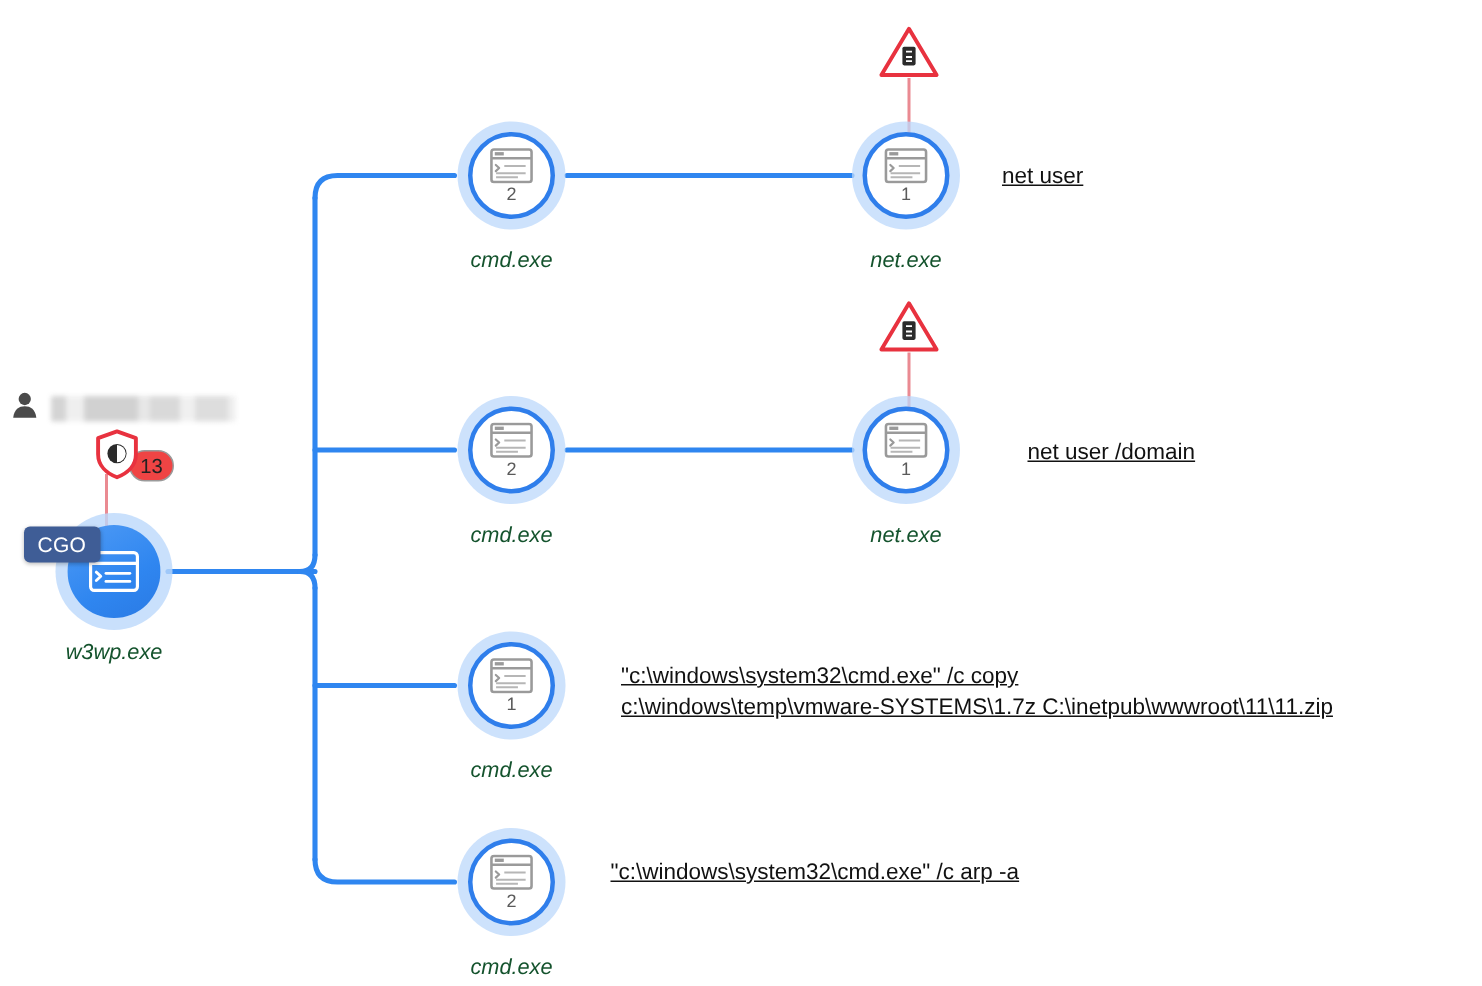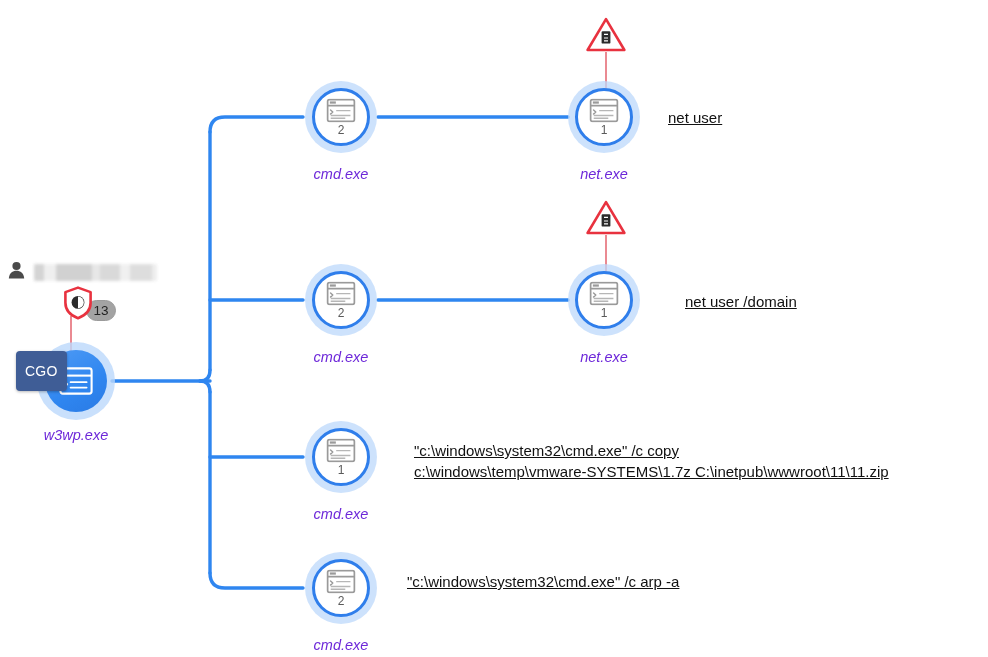--- a/index.html
+++ b/index.html
@@ -72,21 +72,21 @@
     color: #5a5a5a;
     margin-top: 1px;
     font-family: "Liberation Sans", sans-serif;
   }
   .node-label {
     position: absolute;
     transform: translateX(-50%);
     white-space: nowrap;
     font-style: italic;
     font-size: 14.5px;
-    color: #6d28d9;
+    color: #14532d;
     font-family: "Liberation Sans", sans-serif;
   }
 
   
   .cmd {
     position: absolute;
     font-size: 15px;
     color: #111111;
     line-height: 1.42;
     white-space: pre;
@@ -113,21 +113,21 @@
     transform: translateX(-50%);
   }
   .shield-count {
     position: absolute;
     left: 23px; top: 14px;
     min-width: 30px;
     height: 21px;
     padding: 0 6px;
     border: 1px solid #9a9a9a;
     border-radius: 11px;
-    background: #a3a3a3;
+    background: #ef4444;
     color: #222222;
     font-size: 13.5px;
     display: flex;
     align-items: center;
     justify-content: center;
     font-family: "Liberation Sans", sans-serif;
   }
 
   
   .user-row {
@@ -145,21 +145,21 @@
         #d2d2d2 0 10px, #efefef 10px 22px, #cfcfcf 22px 58px,
         #e6e6e6 58px 66px, #d8d8d8 66px 86px, #f0f0f0 86px 96px,
         #dcdcdc 96px 118px, #ededed 118px 123px);
     filter: blur(1.6px);
     opacity: .95;
   }
 
   
   .cgo-tag {
     position: absolute;
-    height: 40px;
+    height: 24px;
     padding: 0 9px;
     display: flex;
     align-items: center;
     background: #3f5d96;
     color: #ffffff;
     font-size: 14px;
     border-radius: 4px 4px 4px 4px;
     box-shadow: 0 1px 3px rgba(0,0,0,.28);
     font-family: "Liberation Sans", sans-serif;
     letter-spacing: .2px;

